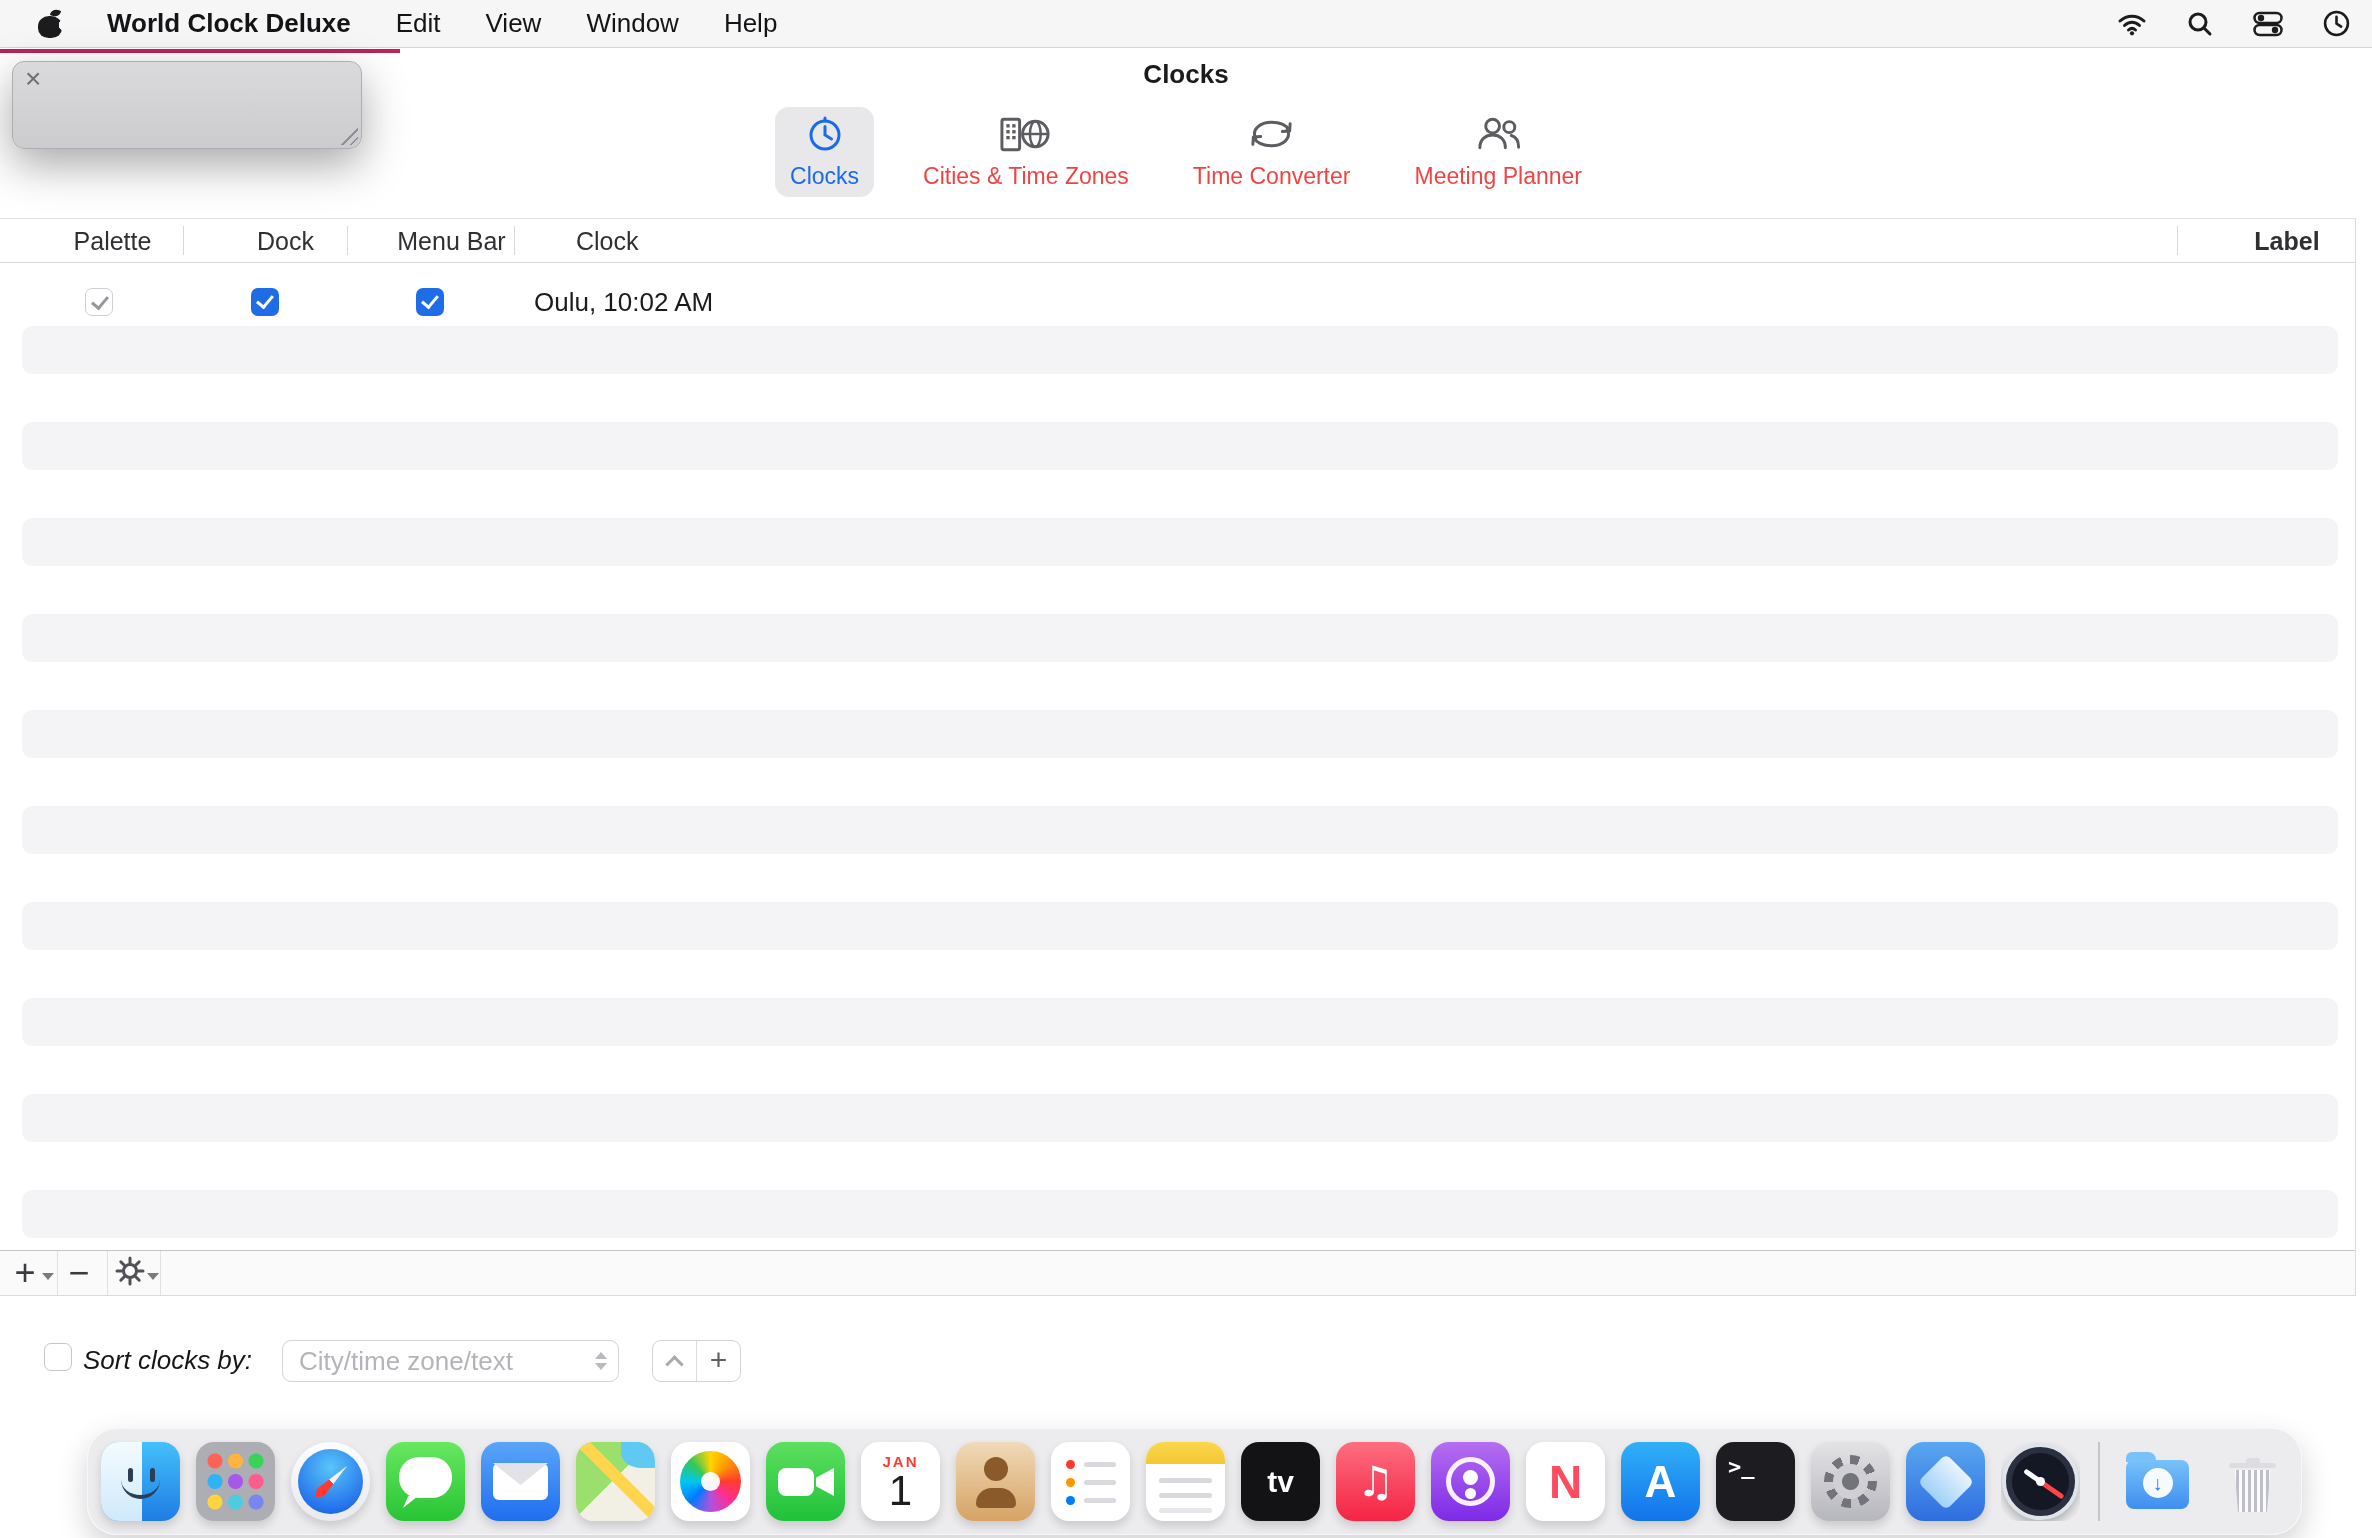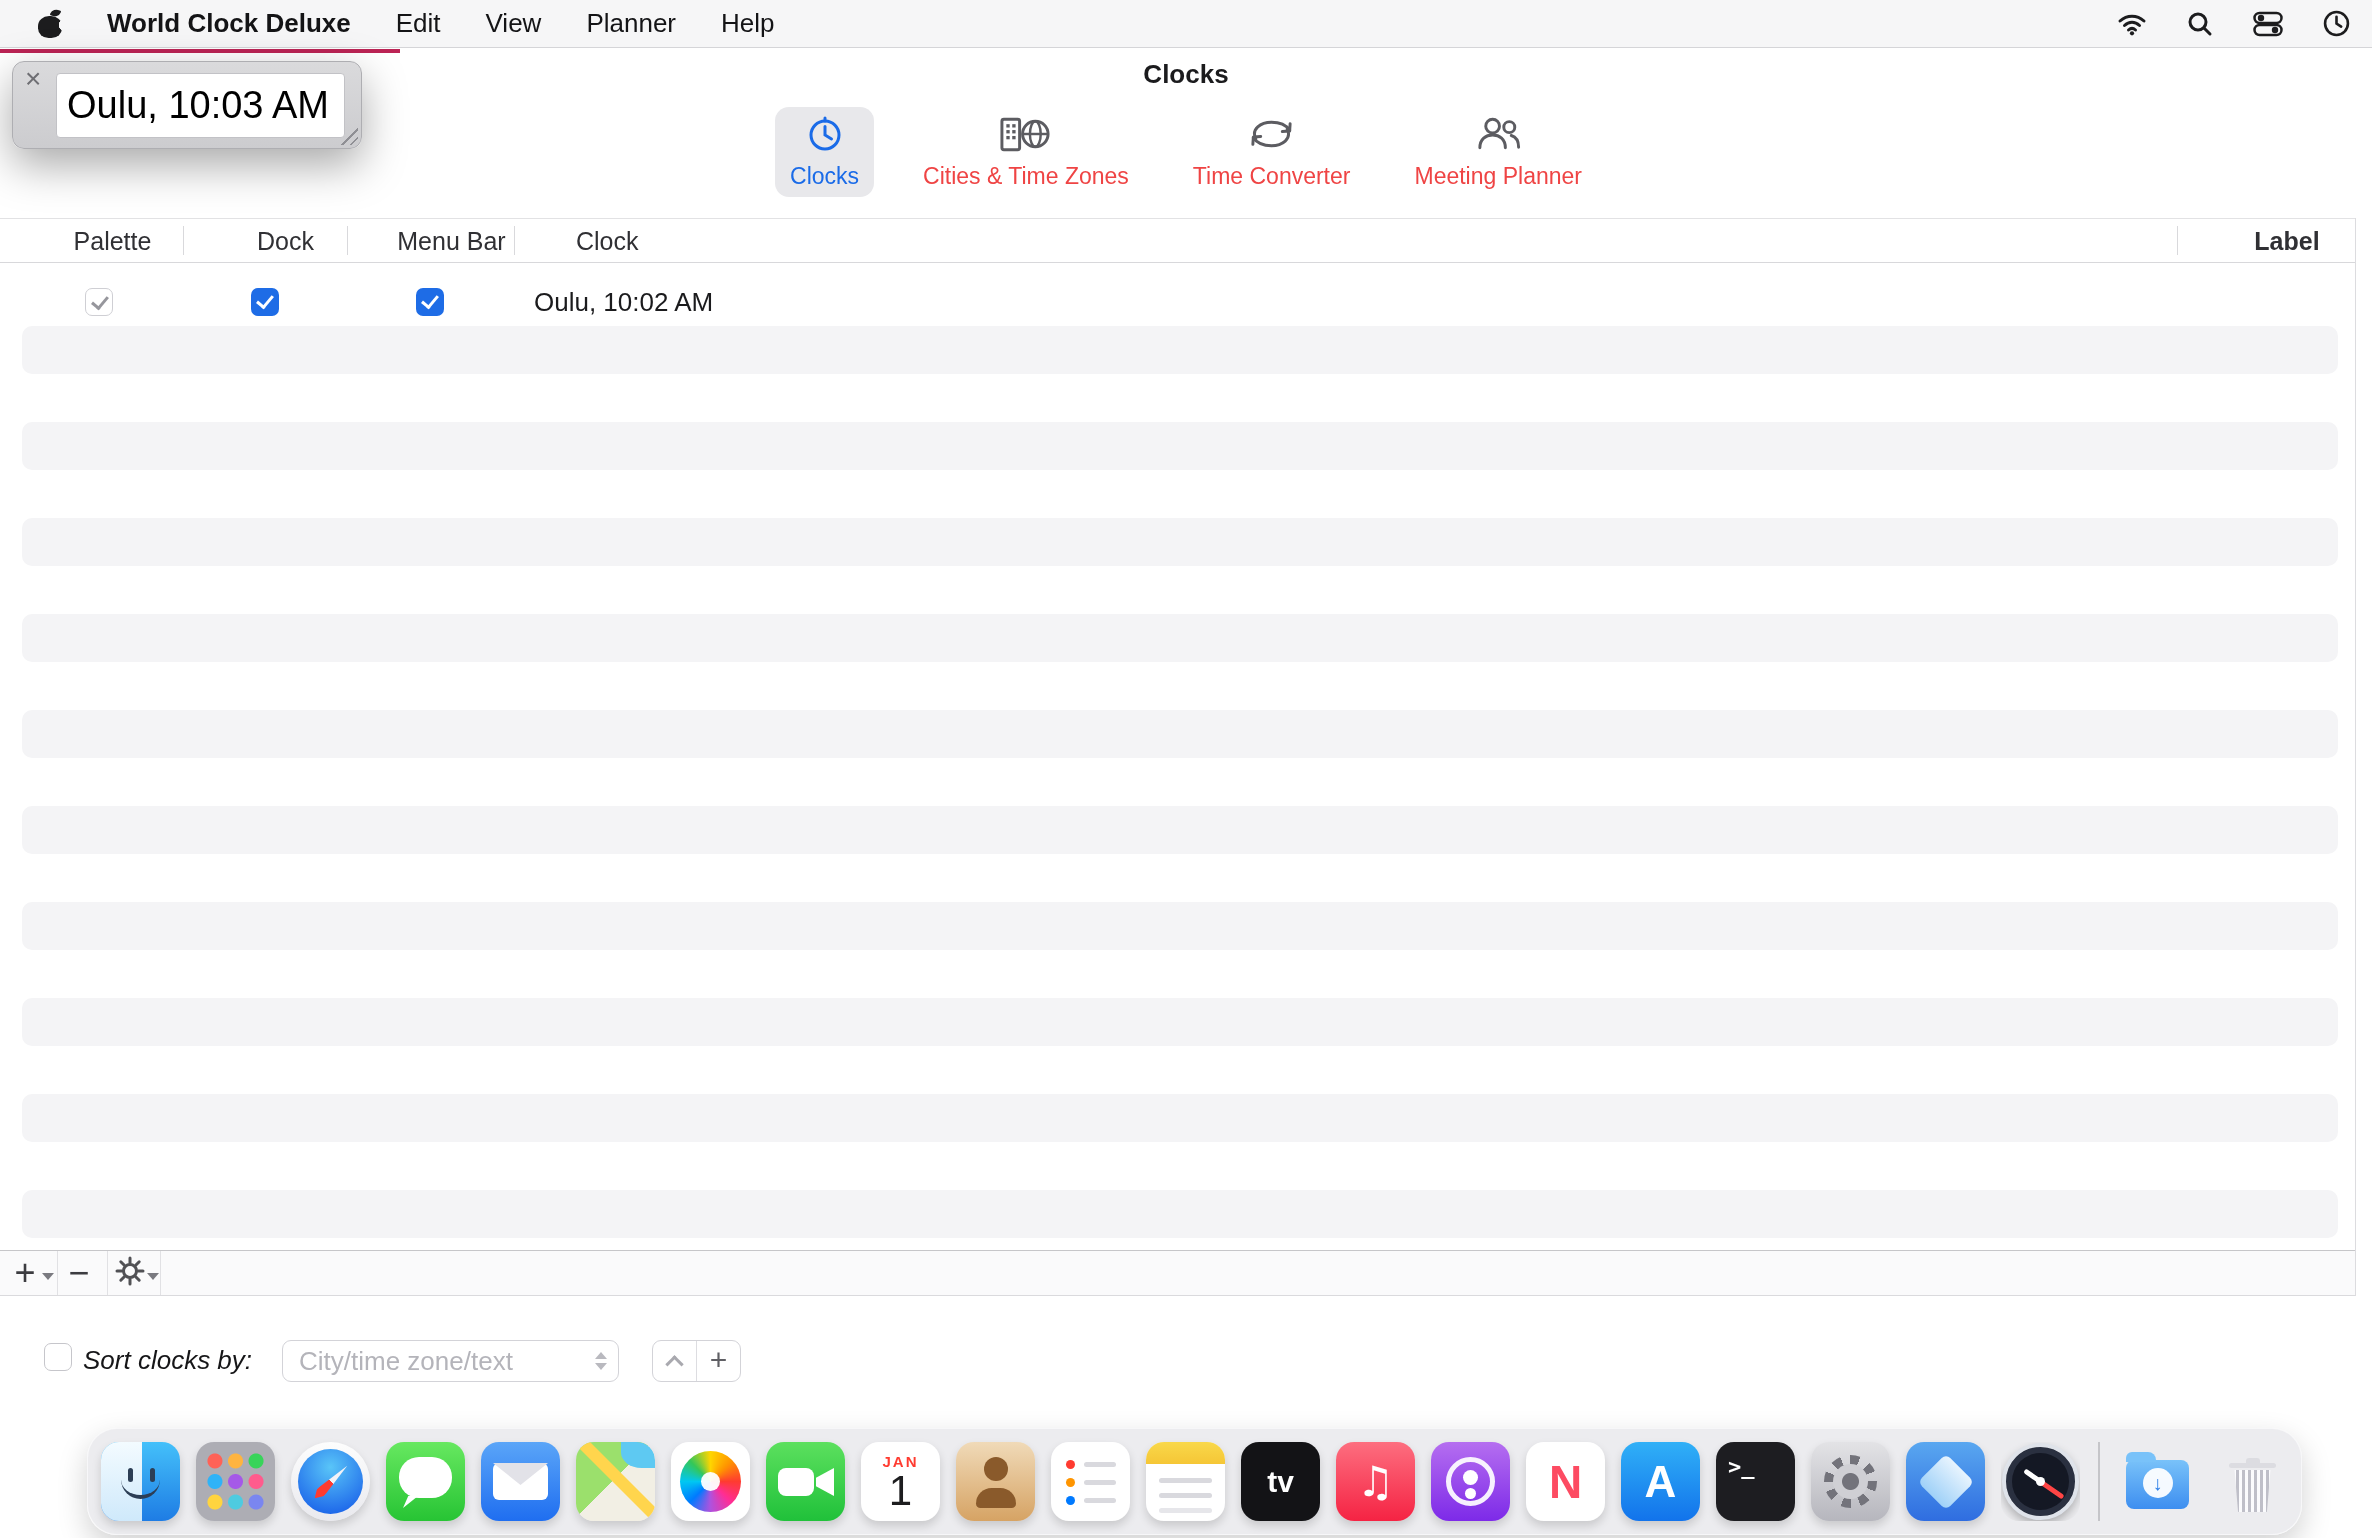--- a/index.html
+++ b/index.html
@@ -281,21 +281,21 @@
     background:#dcdce1; border-radius:3px 3px 0 0; }
 </style>
 </head>
 <body>
 
 <div class="menubar">
   <div class="apple-logo"></div>
   <span class="menu-app-name">World Clock Deluxe</span>
   <span class="menu-item">Edit</span>
   <span class="menu-item">View</span>
-  <span class="menu-item">Planner</span>
+  <span class="menu-item">Window</span>
   <span class="menu-item">Help</span>
   <div class="menubar-right">
     <span class="status-icon">
       <svg width="30" height="24" viewBox="0 0 30 24" fill="none">
         <path d="M3 9 C10 2.5 20 2.5 27 9" stroke="#1c1c1e" stroke-width="3" stroke-linecap="round"></path>
         <path d="M7.5 13.5 C12 9.3 18 9.3 22.5 13.5" stroke="#1c1c1e" stroke-width="3" stroke-linecap="round"></path>
         <path d="M11.5 18 C13.6 16.1 16.4 16.1 18.5 18" stroke="#1c1c1e" stroke-width="3" stroke-linecap="round"></path>
         <circle cx="15" cy="21.3" r="2.1" fill="#1c1c1e"></circle>
       </svg>
     </span>
@@ -319,21 +319,20 @@
         <path d="M13 6.5 V13 L17.5 16" stroke="#1c1c1e" stroke-width="2.5" stroke-linecap="round"></path>
       </svg>
     </span>
   </div>
 </div>
 
 <div class="pink-line"></div>
 
 <div class="palette">
   <span class="palette-close">×</span>
-  <div class="palette-field">Oulu, 10:03 AM</div>
   <div class="palette-resize"></div>
 </div>
 
 <div class="window-title">Clocks</div>
 
 <div class="toolbar">
   <div class="tb-item selected">
     <span>
       <svg width="40" height="40" viewBox="0 0 40 40" fill="none">
         <circle cx="20" cy="21" r="14" stroke="#1a6be8" stroke-width="3"></circle>

